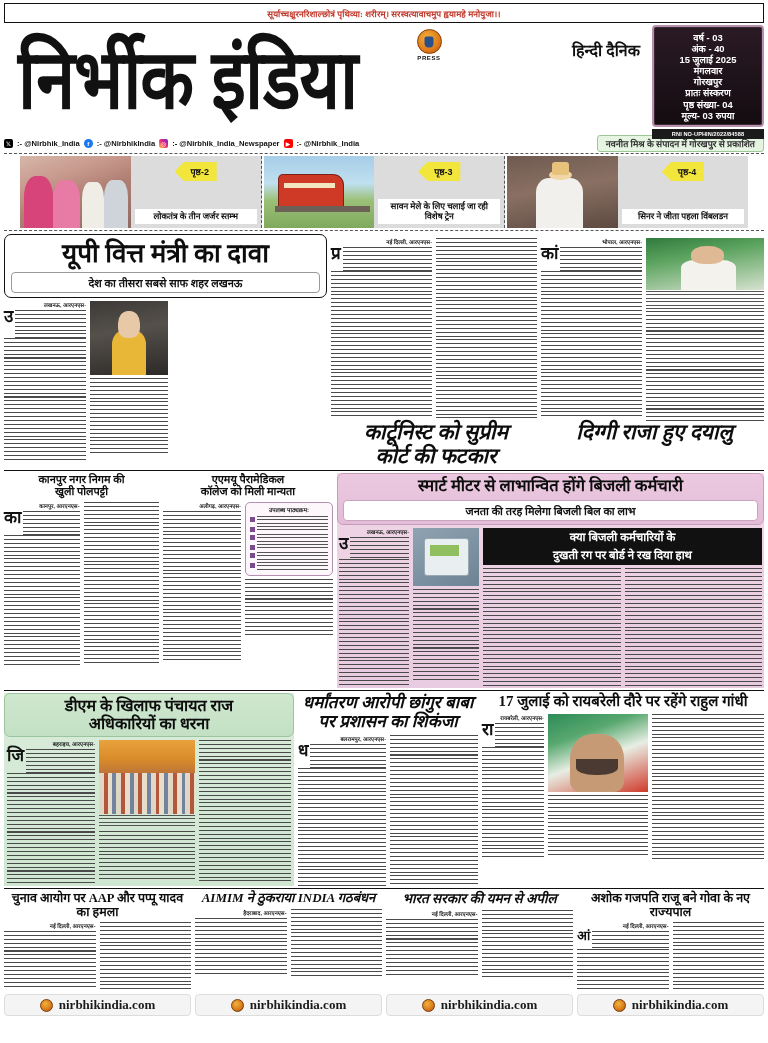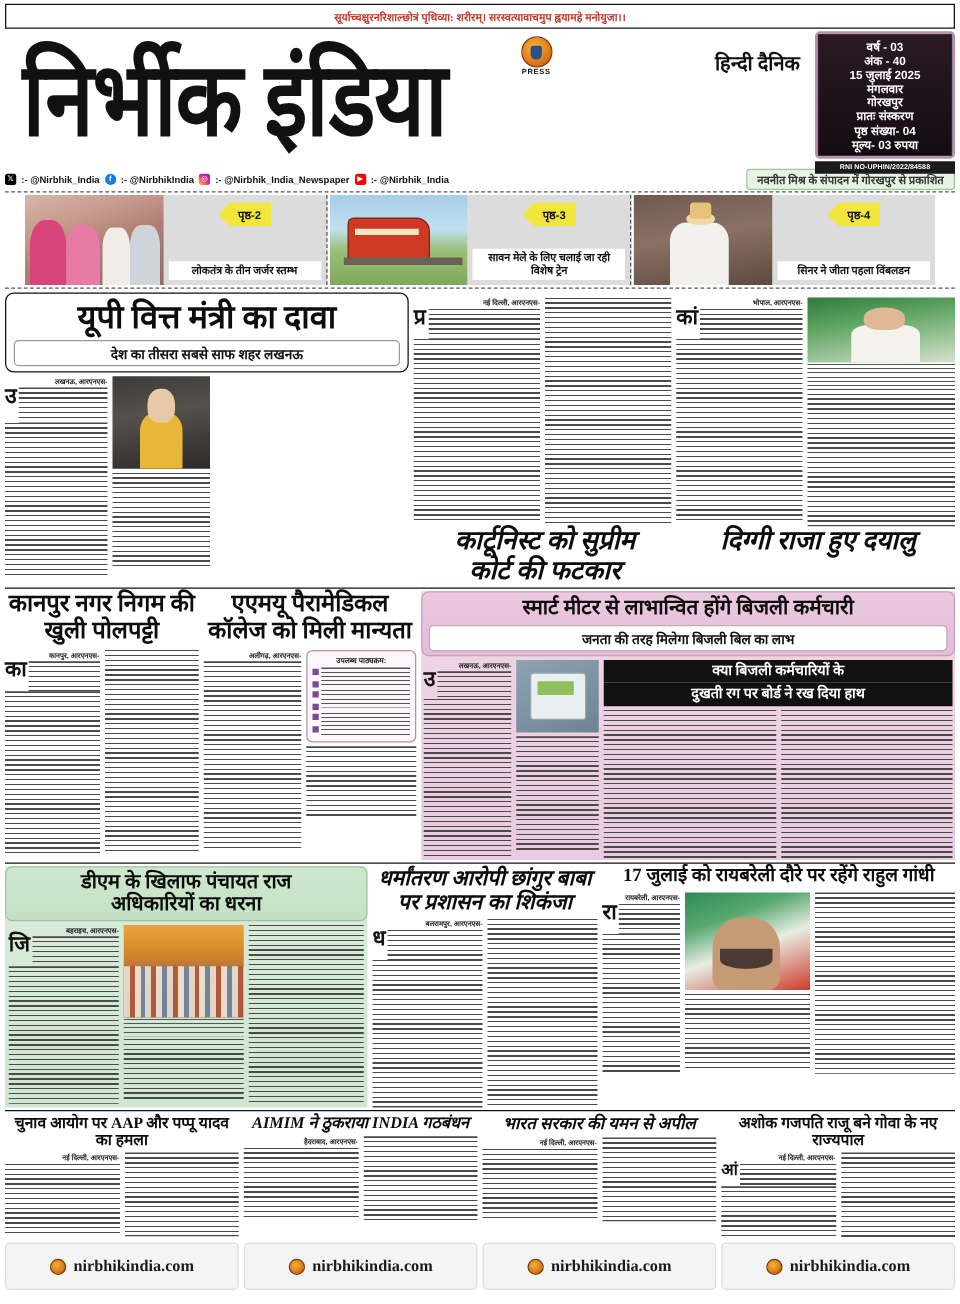--- a/index.html
+++ b/index.html
@@ -124,21 +124,21 @@
   .band { display: flex; gap: 4px; }
 
   .hl-box { border: 1.3px solid #111; border-radius: 7px; padding: 4px 6px; }
   .headline {
     font-family: "Liberation Serif","DejaVu Serif", serif;
     font-weight: 900; color: #0d0d0d; text-align:center; line-height: 1.12;
   }
   .h-xl { font-size: 26px; }
   .h-lg { font-size: 21px; font-style: italic; }
   .h-md { font-size: 17px; font-style: italic; }
-  .h-sm { font-size: 19px; }
+  .h-sm { font-size: 11px; }
   .subhead-box {
     border: 1px solid #999; border-radius: 4px; margin-top: 4px;
     text-align: center; font-size: 11px; font-weight: 800; padding: 2px 12px; color:#111;
     font-family: "Liberation Serif","DejaVu Serif", serif;
   }
   .inv-head {
     background: #111; color: #fff; text-align: center; font-weight: 900;
     font-size: 12.5px; padding: 2px 4px; line-height:1.3;
     font-family: "Liberation Serif","DejaVu Serif", serif;
   }
@@ -189,21 +189,21 @@
   .listbox { border:1px solid #b48fb0; border-radius:5px; background:#fdf7fb; padding:3px 4px; }
   .listbox-title{font-size:6px;font-weight:900;text-align:center;color:#222;margin-bottom:2px;}
   .li-row{display:flex;gap:2px;align-items:flex-start;margin-bottom:2px;}
   .li-mark{width:5px;height:5px;background:#7a4b8f;flex:0 0 5px;margin-top:1px;}
   .li-line{flex:1;height:8px;background:repeating-linear-gradient(to bottom,#555 0,#555 .9px,transparent .9px,transparent 3.4px);}
 
   
   .footer-row { display:flex; gap:4px; margin-top:3px; }
   .foot-box {
     flex:1; border:1px solid #ddd; border-radius:4px; background:#f4f4f4;
-    display:flex; align-items:center; justify-content:center; gap:6px; height:38px;
+    display:flex; align-items:center; justify-content:center; gap:6px; height:22px;
   }
   .foot-logo{width:13px;height:13px;border-radius:50%;
     background:radial-gradient(circle at 40% 35%,#f0b23c,#d97a1a 60%,#9c4b09);border:1px solid #7a3b06;}
   .foot-url{font-size:13px;font-weight:900;color:#1b1b1b;font-family:"Liberation Serif","DejaVu Serif",serif;}
   .hr-thin{border-top:1px solid #111;margin:2px 0;}
 </style>
 </head>
 <body>
 
 <div class="page">

